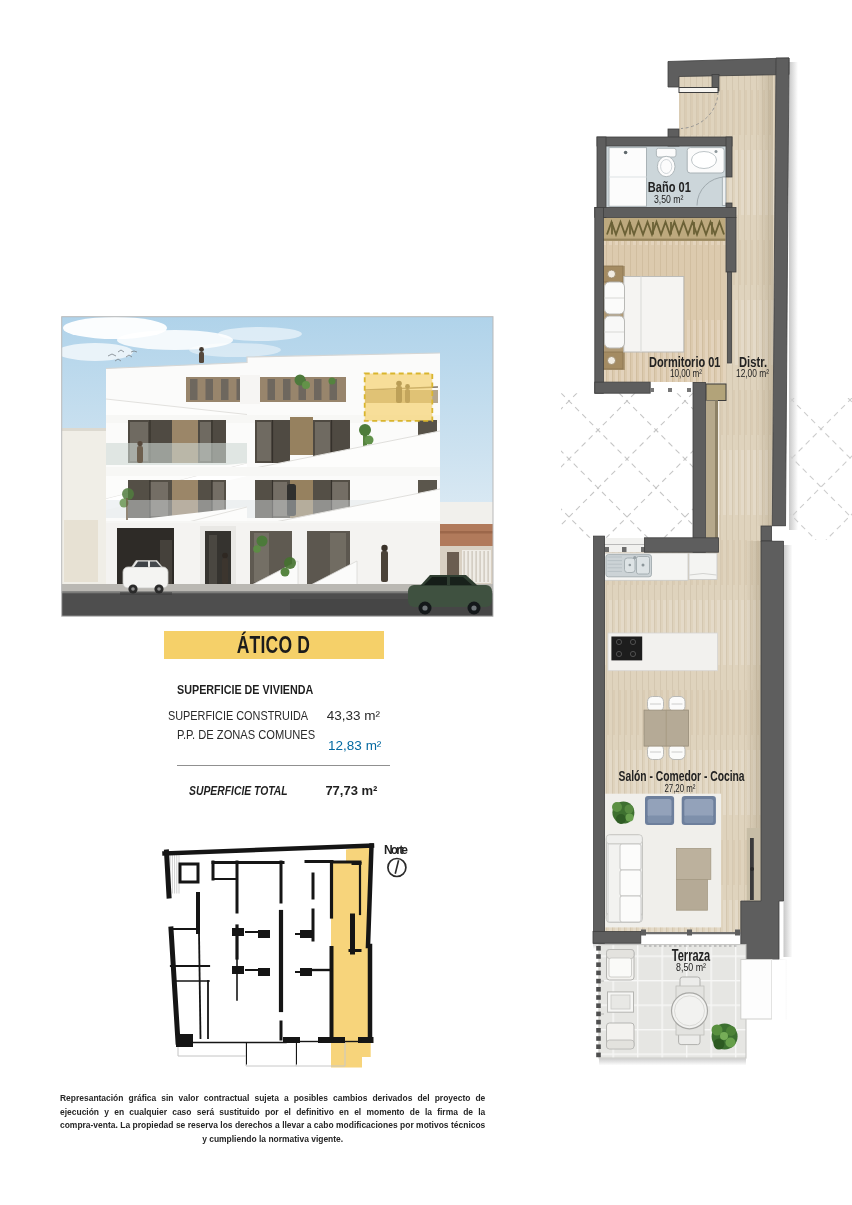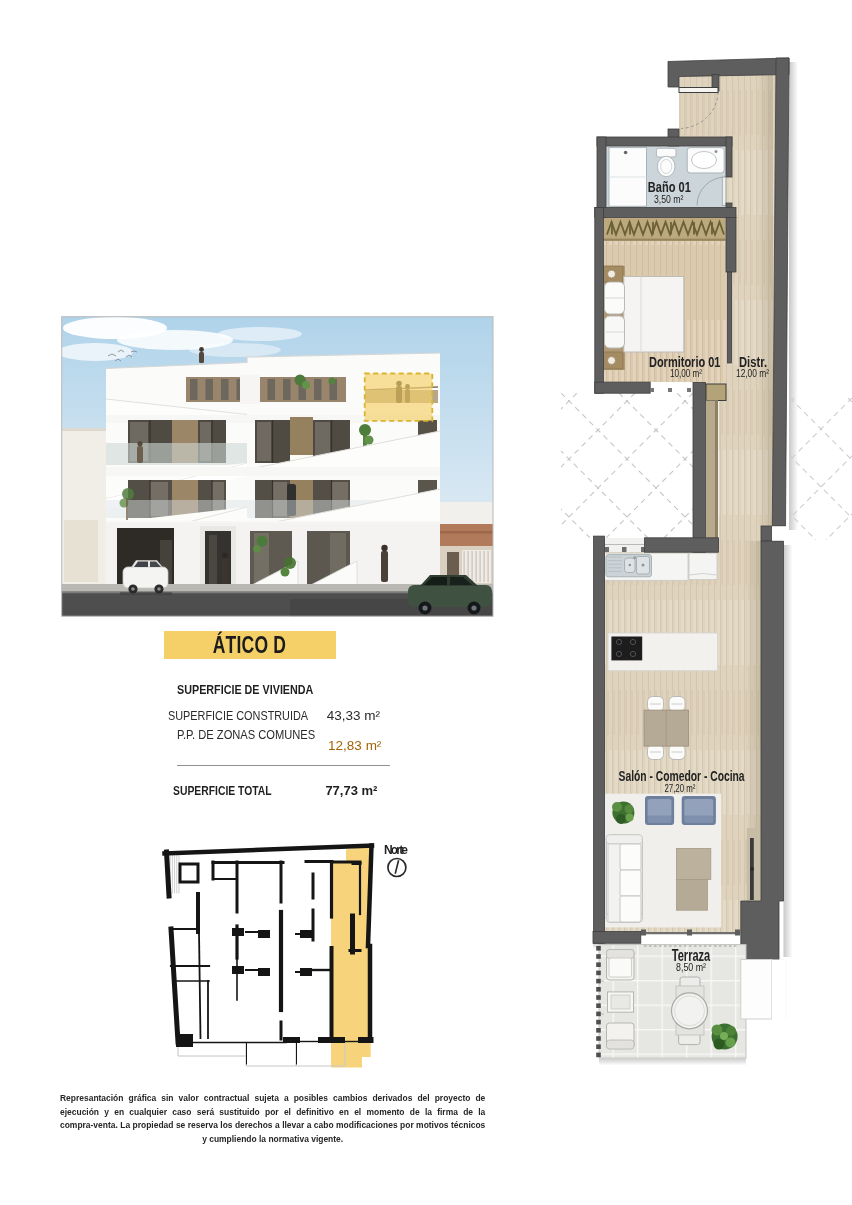--- a/index.html
+++ b/index.html
@@ -487,29 +487,29 @@
 <text x="684.7" y="367.2" font-size="15" font-weight="bold" fill="#222" text-anchor="middle" textLength="71.5" lengthAdjust="spacingAndGlyphs">Dormitorio 01</text>
 <text x="686" y="376.5" font-size="11.5" font-weight="normal" fill="#222" text-anchor="middle" textLength="32" lengthAdjust="spacingAndGlyphs">10,00 m²</text>
 <text x="753" y="367.2" font-size="15" font-weight="bold" fill="#222" text-anchor="middle" textLength="28" lengthAdjust="spacingAndGlyphs">Distr.</text>
 <text x="752.5" y="376.5" font-size="11.5" font-weight="normal" fill="#222" text-anchor="middle" textLength="33" lengthAdjust="spacingAndGlyphs">12,00 m²</text>
 <text x="681.6" y="781" font-size="14.5" font-weight="bold" fill="#222" text-anchor="middle" textLength="126" lengthAdjust="spacingAndGlyphs">Salón - Comedor - Cocina</text>
 <text x="679.9" y="791.5" font-size="11.5" font-weight="normal" fill="#222" text-anchor="middle" textLength="31" lengthAdjust="spacingAndGlyphs">27,20 m²</text>
 <text x="691" y="961" font-size="16" font-weight="bold" fill="#222" text-anchor="middle" textLength="38.5" lengthAdjust="spacingAndGlyphs">Terraza</text>
 <text x="691" y="970.8" font-size="11.5" font-weight="normal" fill="#222" text-anchor="middle" textLength="30" lengthAdjust="spacingAndGlyphs">8,50 m²</text>
 </g>
 </svg>
-<div class="abs" style="left:163.9px;top:630.5px;width:172px;height:28.3px;background:#f5d069;text-align:center;">
+<div class="abs" style="left:163.9px;top:630.5px;width:220px;height:28.3px;background:#f5d069;text-align:center;">
  <span class="cond" style="font-size:24.5px;font-weight:bold;color:#1c1c1c;line-height:28.5px;transform:scaleX(0.715);transform-origin:center;letter-spacing:0.3px;">ÁTICO D</span>
 </div>
 <div class="abs" style="left:176.8px;top:680.4px;text-align:center;"><span class="cond" style="font-size:13px;font-weight:bold;color:#1f1f1f;transform:scaleX(0.828);">SUPERFICIE DE VIVIENDA</span></div>
 <div class="abs" style="left:168px;top:706.1px;"><span class="cond" style="font-size:13.5px;color:#2a2a2a;transform:scaleX(0.805);">SUPERFICIE CONSTRUIDA</span></div>
 <div class="abs" style="left:326.8px;top:706.1px;"><span class="cond" style="font-size:13.5px;color:#2a2a2a;">43,33 m²</span></div>
 <div class="abs" style="left:176.8px;top:725px;"><span class="cond" style="font-size:13.5px;color:#2a2a2a;transform:scaleX(0.825);">P.P. DE ZONAS COMUNES</span></div>
-<div class="abs" style="left:328.1px;top:735.8px;"><span class="cond" style="font-size:13.5px;color:#a16207;">12,83 m²</span></div>
+<div class="abs" style="left:328.1px;top:735.8px;"><span class="cond" style="font-size:13.5px;color:#0369a1;">12,83 m²</span></div>
 <div class="abs" style="left:177px;top:764.6px;width:213px;height:1.2px;background:#909090;"></div>
-<div class="abs" style="left:173px;top:781px;"><span class="cond" style="font-size:13px;font-weight:bold;color:#1f1f1f;transform:scaleX(0.797);">SUPERFICIE TOTAL</span></div>
+<div class="abs" style="left:189px;top:781px;font-style:italic;"><span class="cond" style="font-size:13px;font-weight:bold;color:#1f1f1f;transform:scaleX(0.797);">SUPERFICIE TOTAL</span></div>
 <div class="abs" style="left:325.4px;top:781px;"><span class="cond" style="font-size:13px;font-weight:bold;color:#1f1f1f;">77,73 m²</span></div>
 <div class="abs" style="left:59.7px;top:1092px;width:462px;transform:scaleX(0.9206);transform-origin:0 0;font-size:9.2px;font-weight:bold;color:#262626;line-height:13.6px;">
 <div style="text-align:justify;text-align-last:justify;">Represantación gráfica sin valor contractual sujeta a posibles cambios derivados del proyecto de</div>
 <div style="text-align:justify;text-align-last:justify;">ejecución y en cualquier caso será sustituido por el definitivo en el momento de la firma de la</div>
 <div style="text-align:justify;text-align-last:justify;">compra-venta. La propiedad se reserva los derechos a llevar a cabo modificaciones por motivos técnicos</div>
 <div style="text-align:center;">y cumpliendo la normativa vigente.</div>
 </div>
 </div>
 </body></html>

